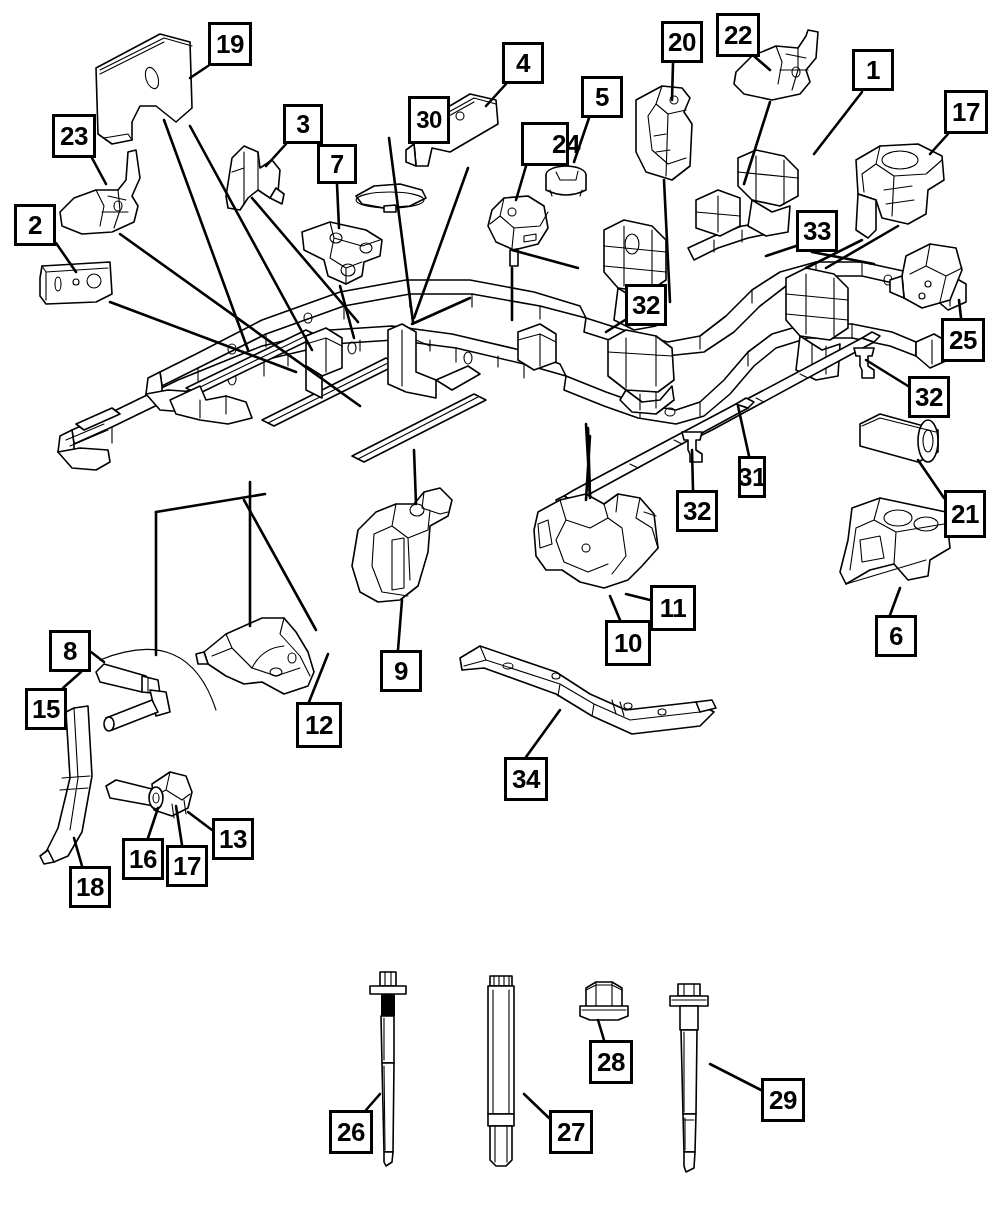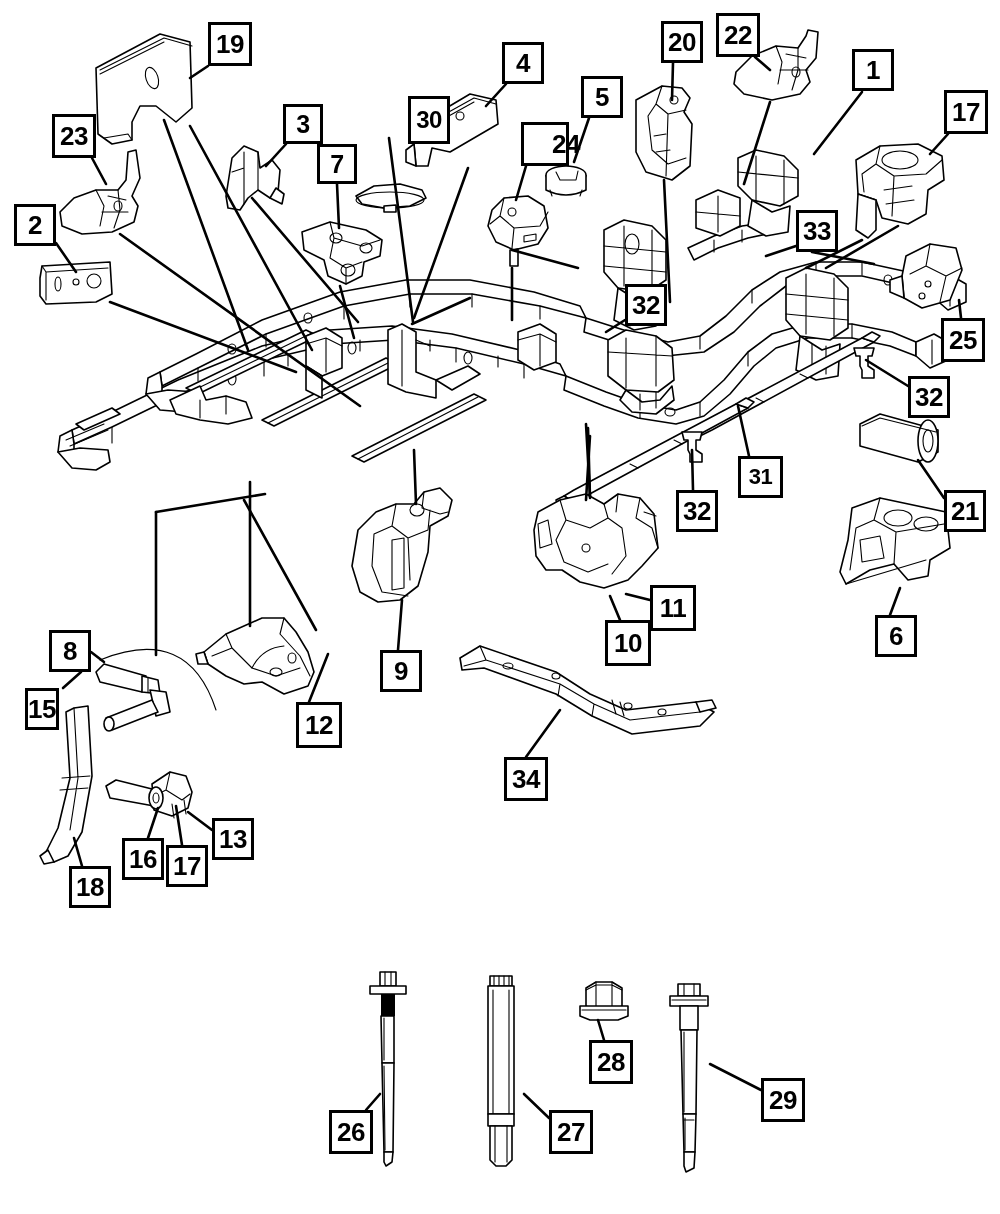--- a/index.html
+++ b/index.html
@@ -497,42 +497,42 @@
 </div>
 <div class="callout" style="left:625px;top:284px;width:42px;height:42px;font-size:26px;">
   <span>32</span>
 </div>
 <div class="callout" style="left:941px;top:318px;width:44px;height:44px;font-size:26px;">
   <span>25</span>
 </div>
 <div class="callout" style="left:908px;top:376px;width:42px;height:42px;font-size:26px;">
   <span>32</span>
 </div>
-<div class="callout" style="left:738px;top:456px;width:45px;height:42px;font-size:22px;">
+<div class="callout" style="left:738px;top:456px;width:28px;height:42px;font-size:26px;">
   <span>31</span>
 </div>
 <div class="callout" style="left:676px;top:490px;width:42px;height:42px;font-size:26px;">
   <span>32</span>
 </div>
-<div class="callout" style="left:944px;top:490px;width:42px;height:42px;font-size:26px;">
+<div class="callout" style="left:944px;top:490px;width:42px;height:48px;font-size:26px;">
   <span>21</span>
 </div>
 <div class="callout" style="left:650px;top:585px;width:46px;height:46px;font-size:26px;">
   <span>11</span>
 </div>
 <div class="callout" style="left:605px;top:620px;width:46px;height:46px;font-size:26px;">
   <span>10</span>
 </div>
 <div class="callout" style="left:875px;top:615px;width:42px;height:42px;font-size:26px;">
   <span>6</span>
 </div>
 <div class="callout" style="left:49px;top:630px;width:42px;height:42px;font-size:26px;">
   <span>8</span>
 </div>
-<div class="callout" style="left:25px;top:688px;width:34px;height:42px;font-size:26px;">
+<div class="callout" style="left:25px;top:688px;width:42px;height:42px;font-size:26px;">
   <span>15</span>
 </div>
 <div class="callout" style="left:380px;top:650px;width:42px;height:42px;font-size:26px;">
   <span>9</span>
 </div>
 <div class="callout" style="left:296px;top:702px;width:46px;height:46px;font-size:26px;">
   <span>12</span>
 </div>
 <div class="callout" style="left:504px;top:757px;width:44px;height:44px;font-size:26px;">
   <span>34</span>

